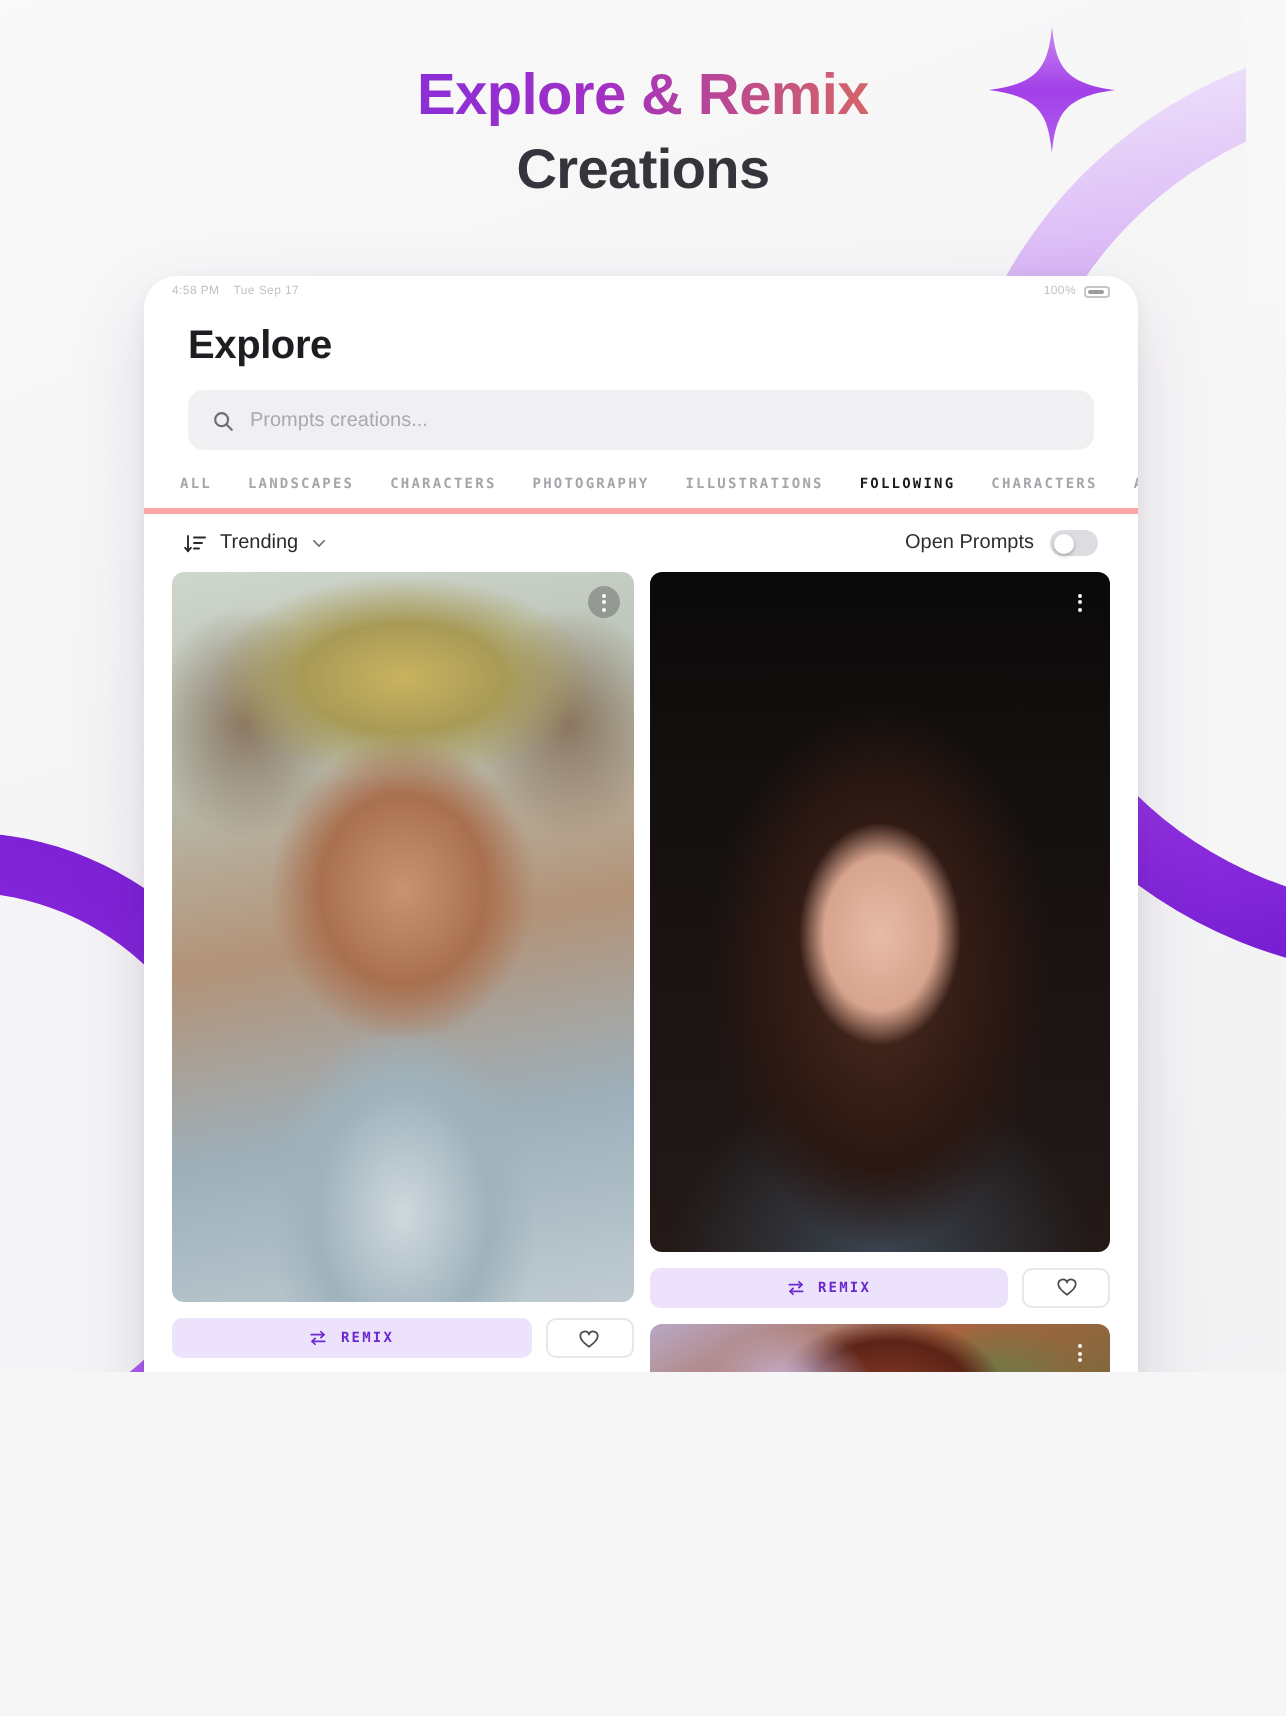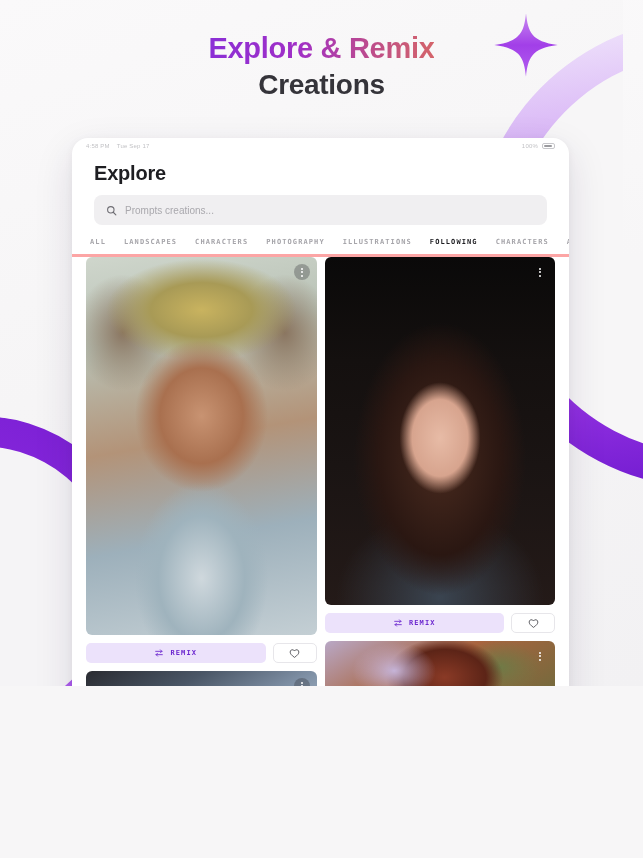--- a/index.html
+++ b/index.html
@@ -256,20 +256,41 @@
         <span class="chip">LANDSCAPES</span>
         <span class="chip">CHARACTERS</span>
         <span class="chip">PHOTOGRAPHY</span>
         <span class="chip">ILLUSTRATIONS</span>
         <span class="chip active">FOLLOWING</span>
         <span class="chip">CHARACTERS</span>
         <span class="chip">ANIMALS</span>
 
       </div>
 
+      <div class="toolrow">
+        <div class="sortbtn">
+          <svg width="12" height="12" viewBox="0 0 24 24" stroke="#2a2a2e" stroke-width="1.9" fill="none" stroke-linecap="round">
+            <line x1="4" y1="4" x2="4" y2="19"></line>
+              <polyline points="1.2,15.8 4,19 6.8,15.8"></polyline>
+            <line x1="10" y1="5.5" x2="21" y2="5.5"></line>
+              <line x1="10" y1="11" x2="18" y2="11"></line>
+              <line x1="10" y1="16.5" x2="15" y2="16.5"></line>
+          </svg>
+          <span>Trending</span>
+          <svg width="9" height="9" viewBox="0 0 24 24" stroke="#6a6a70" stroke-width="2.2" fill="none" stroke-linecap="round">
+              <polyline points="5,9 12,16 19,9"></polyline>
+            </svg>
+        </div>
+        <div class="prompts">
+          <span>Open Prompts</span>
+          <span class="toggle">
+              <span class="knob"></span>
+            </span>
+        </div>
+      </div>
 
       <div class="feed">
 
         <div class="col">
           <div class="card">
             <div class="art art-elf"></div>
             <div class="kebab">
                 <i></i>
                 <i></i>
                 <i></i>

